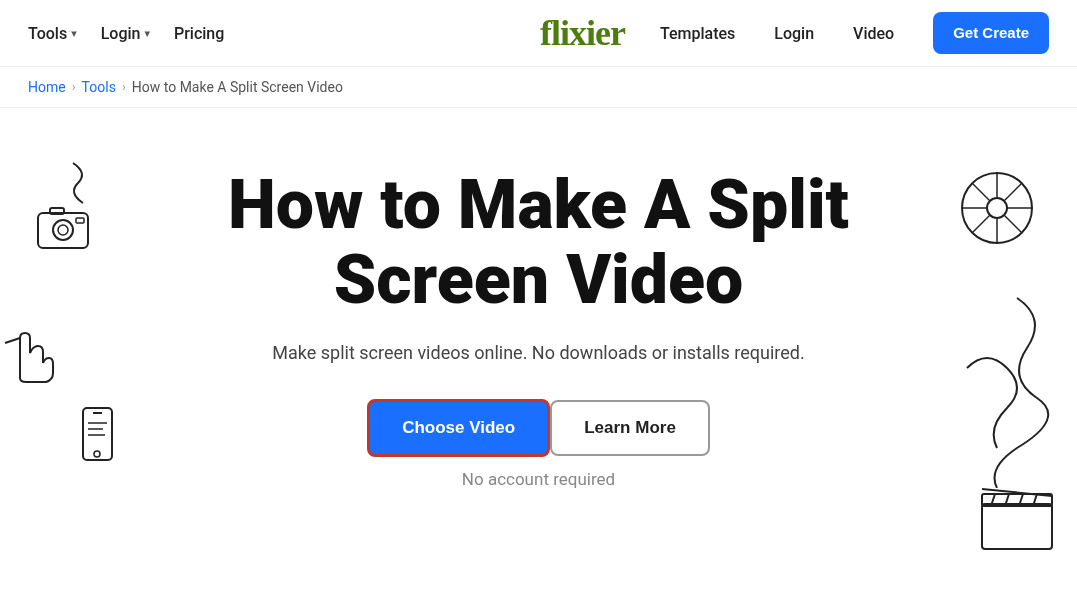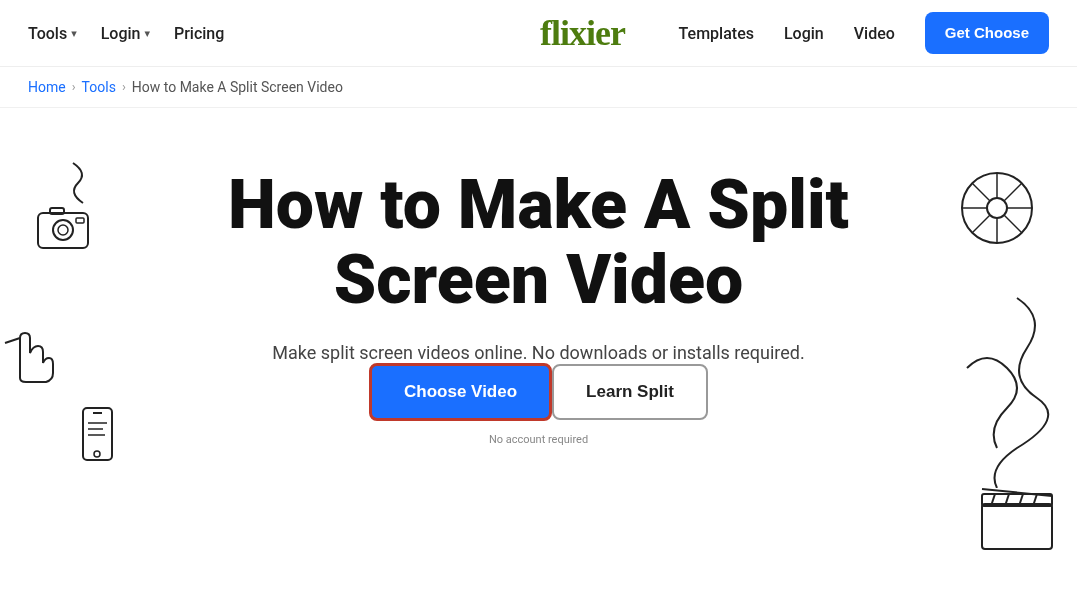--- a/index.html
+++ b/index.html
@@ -29,21 +29,21 @@
       position: absolute;
       left: 50%;
       transform: translateX(-50%);
       font-size: 36px;
       font-weight: 700;
       color: #4d7c0f;
       font-family: Georgia, serif;
       letter-spacing: -1px;
       margin-left: 44px;
     }
-    .header-right { display: flex; align-items: center; gap: 30px; }
+    .header-right { display: flex; align-items: center; gap: 39px; }
     .btn-get-started {
       background: #1a6fff;
       color: #fff;
       border: none;
       border-radius: 8px;
       padding: 12px 20px;
       font-size: 15px;
       font-weight: 700;
       cursor: pointer;
       line-height: 1.2;
@@ -74,20 +74,21 @@
     .hero h1 {
       font-size: 68px;
       font-weight: 900;
       color: #111;
       line-height: 1.1;
       margin-bottom: 24px;
     }
     .hero p {
       font-size: 18px;
       color: #444;
+      margin-bottom: 36px;
     }
     .hero-buttons {
       display: flex;
       align-items: center;
       justify-content: center;
       gap: 0;
       margin-bottom: 12px;
     }
     .btn-choose {
       background: #1a6fff;
@@ -103,21 +104,21 @@
       background: #fff;
       color: #222;
       border: 2px solid #999;
       border-radius: 8px;
       padding: 16px 32px;
       font-size: 17px;
       font-weight: 600;
       cursor: pointer;
     }
     .no-account {
-      font-size: 11px;
+      font-size: 17px;
       color: #888;
       margin-top: 0;
     }
 
     
     .doodle {
       position: absolute;
       pointer-events: none;
     }
 
@@ -157,21 +158,21 @@
   <div class="header-right">
     <div class="nav-item">
       <span>Templates</span>
     </div>
     <div class="nav-item">
       <span>Login</span>
     </div>
     <div class="nav-item">
       <span>Video</span>
     </div>
-    <button class="btn-get-started">Get Choose</button>
+    <button class="btn-get-started">Get Create</button>
   </div>
 </header>
 
 <div class="breadcrumb">
   <a href="#">Home</a>
   <span class="sep">›</span>
   <a href="#">Tools</a>
   <span class="sep">›</span>
   <span>How to Make A Split Screen Video</span>
 </div>
@@ -254,16 +255,16 @@
 
       <line x1="5" y1="5" x2="75" y2="12" stroke="#222" stroke-width="2"></line>
     </svg>
   </div>
 
   <h1>How to Make A Split Screen Video</h1>
   <p>Make split screen videos online. No downloads or installs required.</p>
 
   <div class="hero-buttons">
     <button class="btn-choose">Choose Video</button>
-    <button class="btn-learn">Learn Split</button>
+    <button class="btn-learn">Learn More</button>
   </div>
   <div class="no-account">No account required</div>
 </div>
 
 </body></html>

